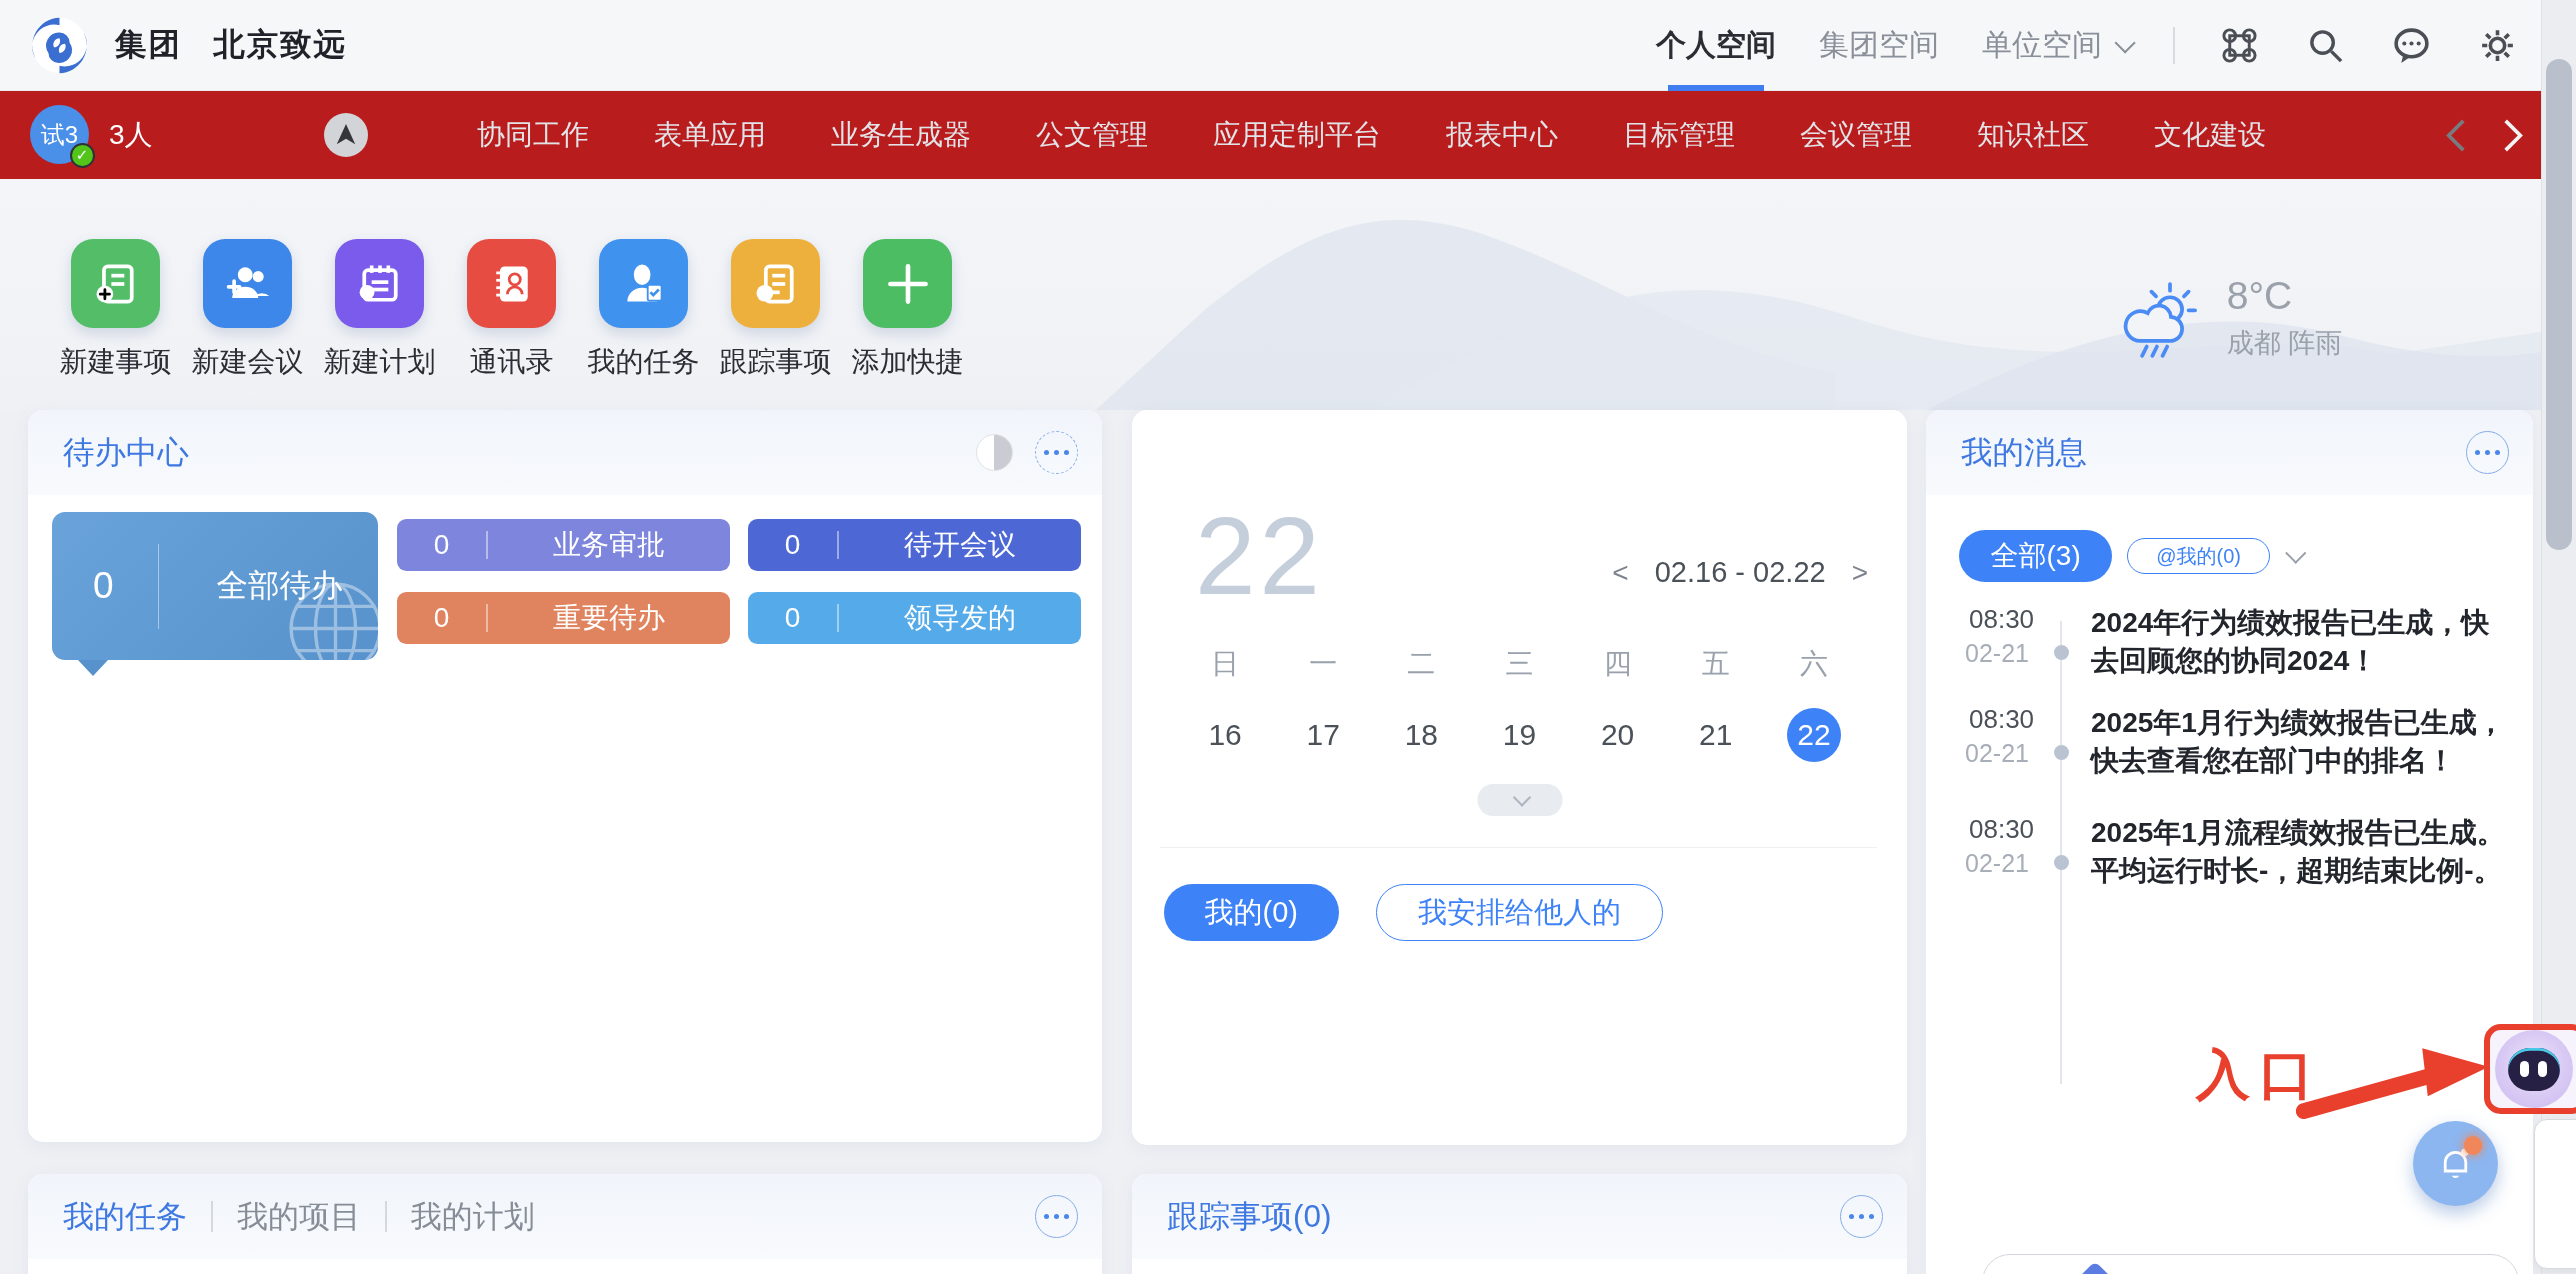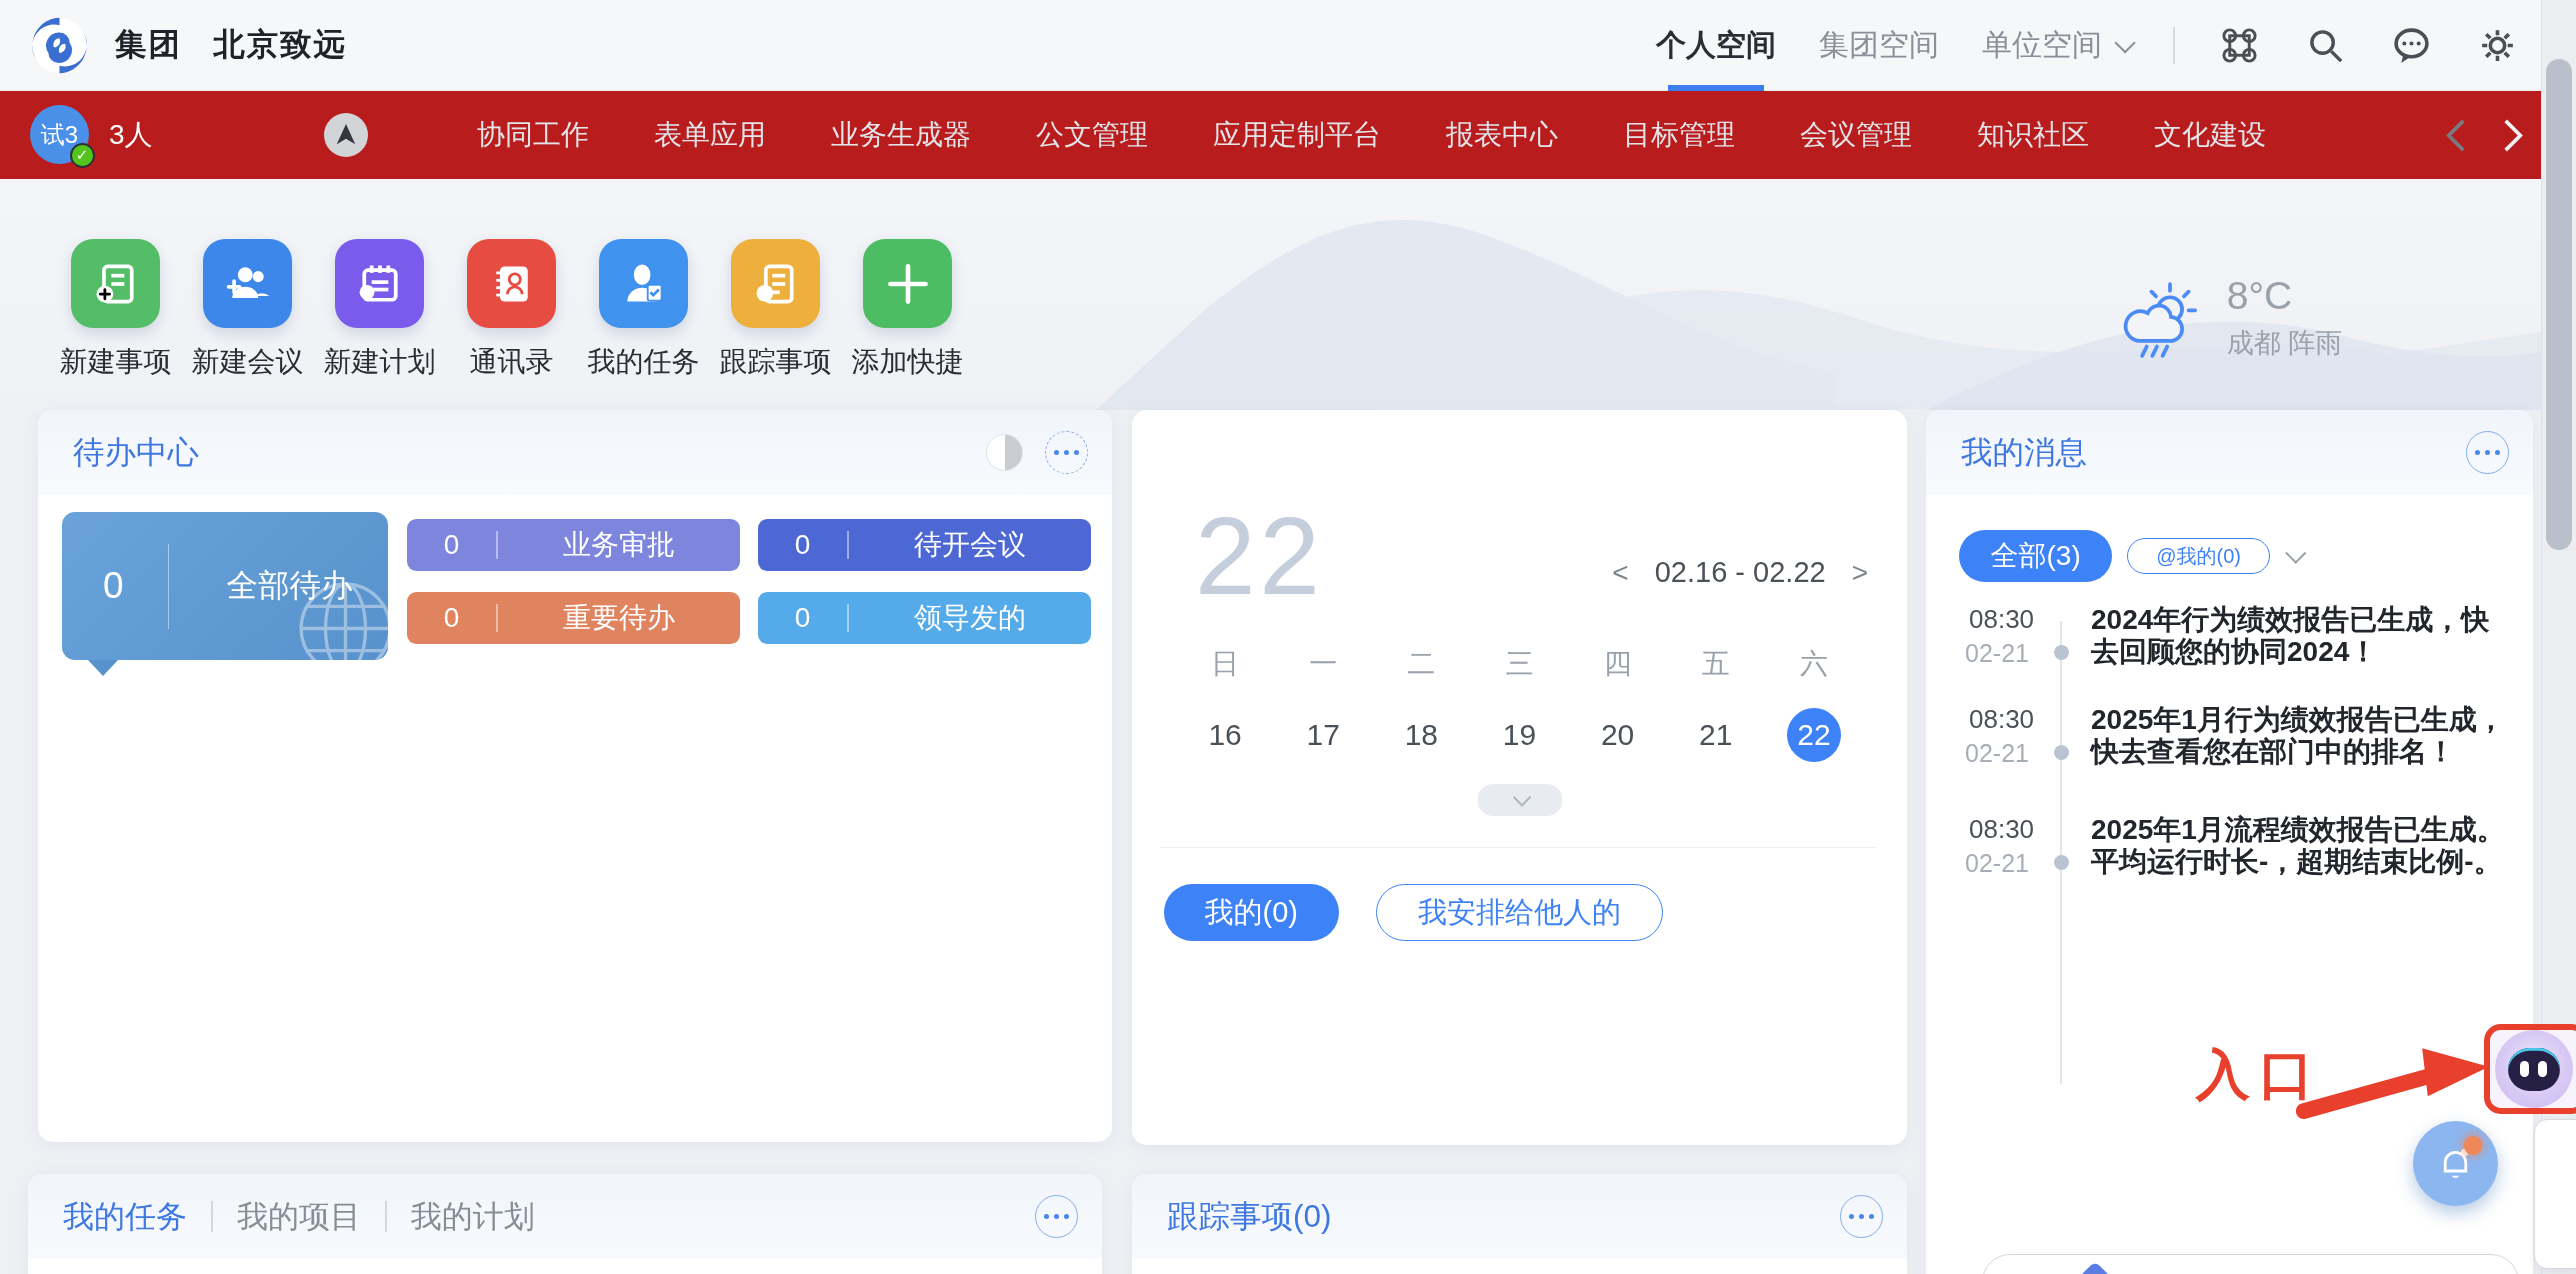--- a/index.html
+++ b/index.html
@@ -47,21 +47,21 @@
   
   .panel { position:absolute; background:#fff; border-radius:15px; box-shadow:0 3.7px 16.7px rgba(90,110,140,.08); overflow:hidden; }
   .panel-header { position:relative; height:85px; background:linear-gradient(180deg,#f1f5fb 0%,#f8fafd 100%); display:flex; align-items:center; }
   .panel-title { font-size:31.5px; color:#3e78e0; margin-left:35px; white-space:nowrap; }
   .more-btn { position:absolute; right:24px; top:21px; width:43px; height:43px; border-radius:50%; border:1.9px solid #86ace8; display:flex; align-items:center; justify-content:center; gap:4.6px; cursor:pointer; background:transparent; }
   .more-btn.dashed { border-style:dashed; }
   .more-btn i { width:5.6px; height:5.6px; border-radius:50%; background:#4a86e8; }
   .half-toggle { position:absolute; right:89px; top:24px; width:37px; height:37px; border-radius:50%; background:linear-gradient(90deg,#ffffff 0 50%,#c9cdd3 50% 100%); border:0.9px solid #dfe2e6; cursor:pointer; }
 
   
-  #todo-panel { left:28px; top:410px; width:1074px; height:732px;margin-left:10px; }
+  #todo-panel { left:28px; top:410px; width:1074px; height:732px; }
   .todo-main-card { position:absolute; left:24px; top:102px; width:326px; height:148px; border-radius:13px; color:#fff; overflow:hidden; cursor:pointer; }
   .todo-main-inner { position:relative; width:100%; height:100%; display:flex; align-items:center; }
   .todo-main-count { font-size:37px; margin-left:41px; }
   .todo-main-div { width:1.9px; height:85px; background:rgba(255,255,255,.45); margin-left:44px; }
   .todo-main-label { font-size:31.5px; margin-left:57px; }
   .todo-tail { position:absolute; left:50px; top:250px; width:0; height:0; border-left:15px solid transparent; border-right:15px solid transparent; }
   .globe { position:absolute; right:-13px; bottom:-24px; opacity:.4; }
   .todo-card { position:absolute; height:52px; border-radius:9.3px; color:#fff; display:flex; align-items:center; cursor:pointer; }
   .todo-card .c { font-size:28px; width:89px; text-align:center; }
   .todo-card .d { width:1.9px; height:28px; background:rgba(255,255,255,.45); }
@@ -96,21 +96,21 @@
 
   
   #messages-panel { left:1926px; top:410px; width:607px; height:903px; }
   .msg-tabs { position:absolute; left:33px; top:120px; display:flex; align-items:center; gap:15px; }
   .msg-chev { width:15px; height:15px; border-right:2.8px solid #9aa0a8; border-bottom:2.8px solid #9aa0a8; transform:rotate(45deg) translateY(-4.6px); cursor:pointer; }
   .timeline { position:absolute; left:134px; top:211px; width:1.9px; height:463px; background:#e2e6eb; }
   .msg-item { position:absolute; left:0; width:100%; }
   .msg-time { position:absolute; left:43px; top:0; font-size:26px; color:#4b5158; }
   .msg-date { position:absolute; left:39px; top:35px; font-size:25px; color:#a8aeb8; }
   .msg-dot { position:absolute; left:128px; top:41px; width:15px; height:15px; border-radius:50%; background:#b9c3d2; }
-  .msg-text { position:absolute; left:165px; top:0; width:415px; font-size:28px; font-weight:bold; color:#22262c; line-height:32px; }
+  .msg-text { position:absolute; left:165px; top:0; width:415px; font-size:28px; font-weight:bold; color:#22262c; line-height:38px; }
   .msg-input-pill { position:absolute; left:56px; top:844px; width:537px; height:83px; border:1.9px solid #d2d6dc; border-radius:28px; background:#fff; }
   .msg-input-glyph { position:absolute; left:100px; top:11px; width:24px; height:24px; background:#5b7ce0; border-radius:6.5px; transform:rotate(45deg); }
 
   
   .edge-widget { position:absolute; left:2534px; top:1119px; width:54px; height:150px; background:#fff; border:1.9px solid #d6d9de; border-radius:13px; z-index:40; box-shadow:0 3.7px 9.3px rgba(0,0,0,.06); }
   .scroll-track { position:absolute; left:2541px; top:0; width:35px; height:1274px; background:#ebedf0; border-left:0.9px solid #dfe1e5; z-index:35; }
   .scroll-thumb { position:absolute; left:3.7px; top:59px; width:26px; height:491px; background:#b9c0cb; border-radius:13px; cursor:pointer; }
 
   .ai-entry { position:absolute; left:2484px; top:1024px; width:104px; height:90px; border:6.5px solid #e8402d; border-radius:16.7px; background:#f6f3fc; z-index:45; display:flex; align-items:center; cursor:pointer; }
   .ai-glow { position:relative; width:78px; height:78px; margin-left:4.6px; border-radius:50%; background:radial-gradient(circle at 50% 45%, #efe9fb 0%, #d8c9f4 55%, #cbb9f0 100%); display:flex; align-items:center; justify-content:center; }

